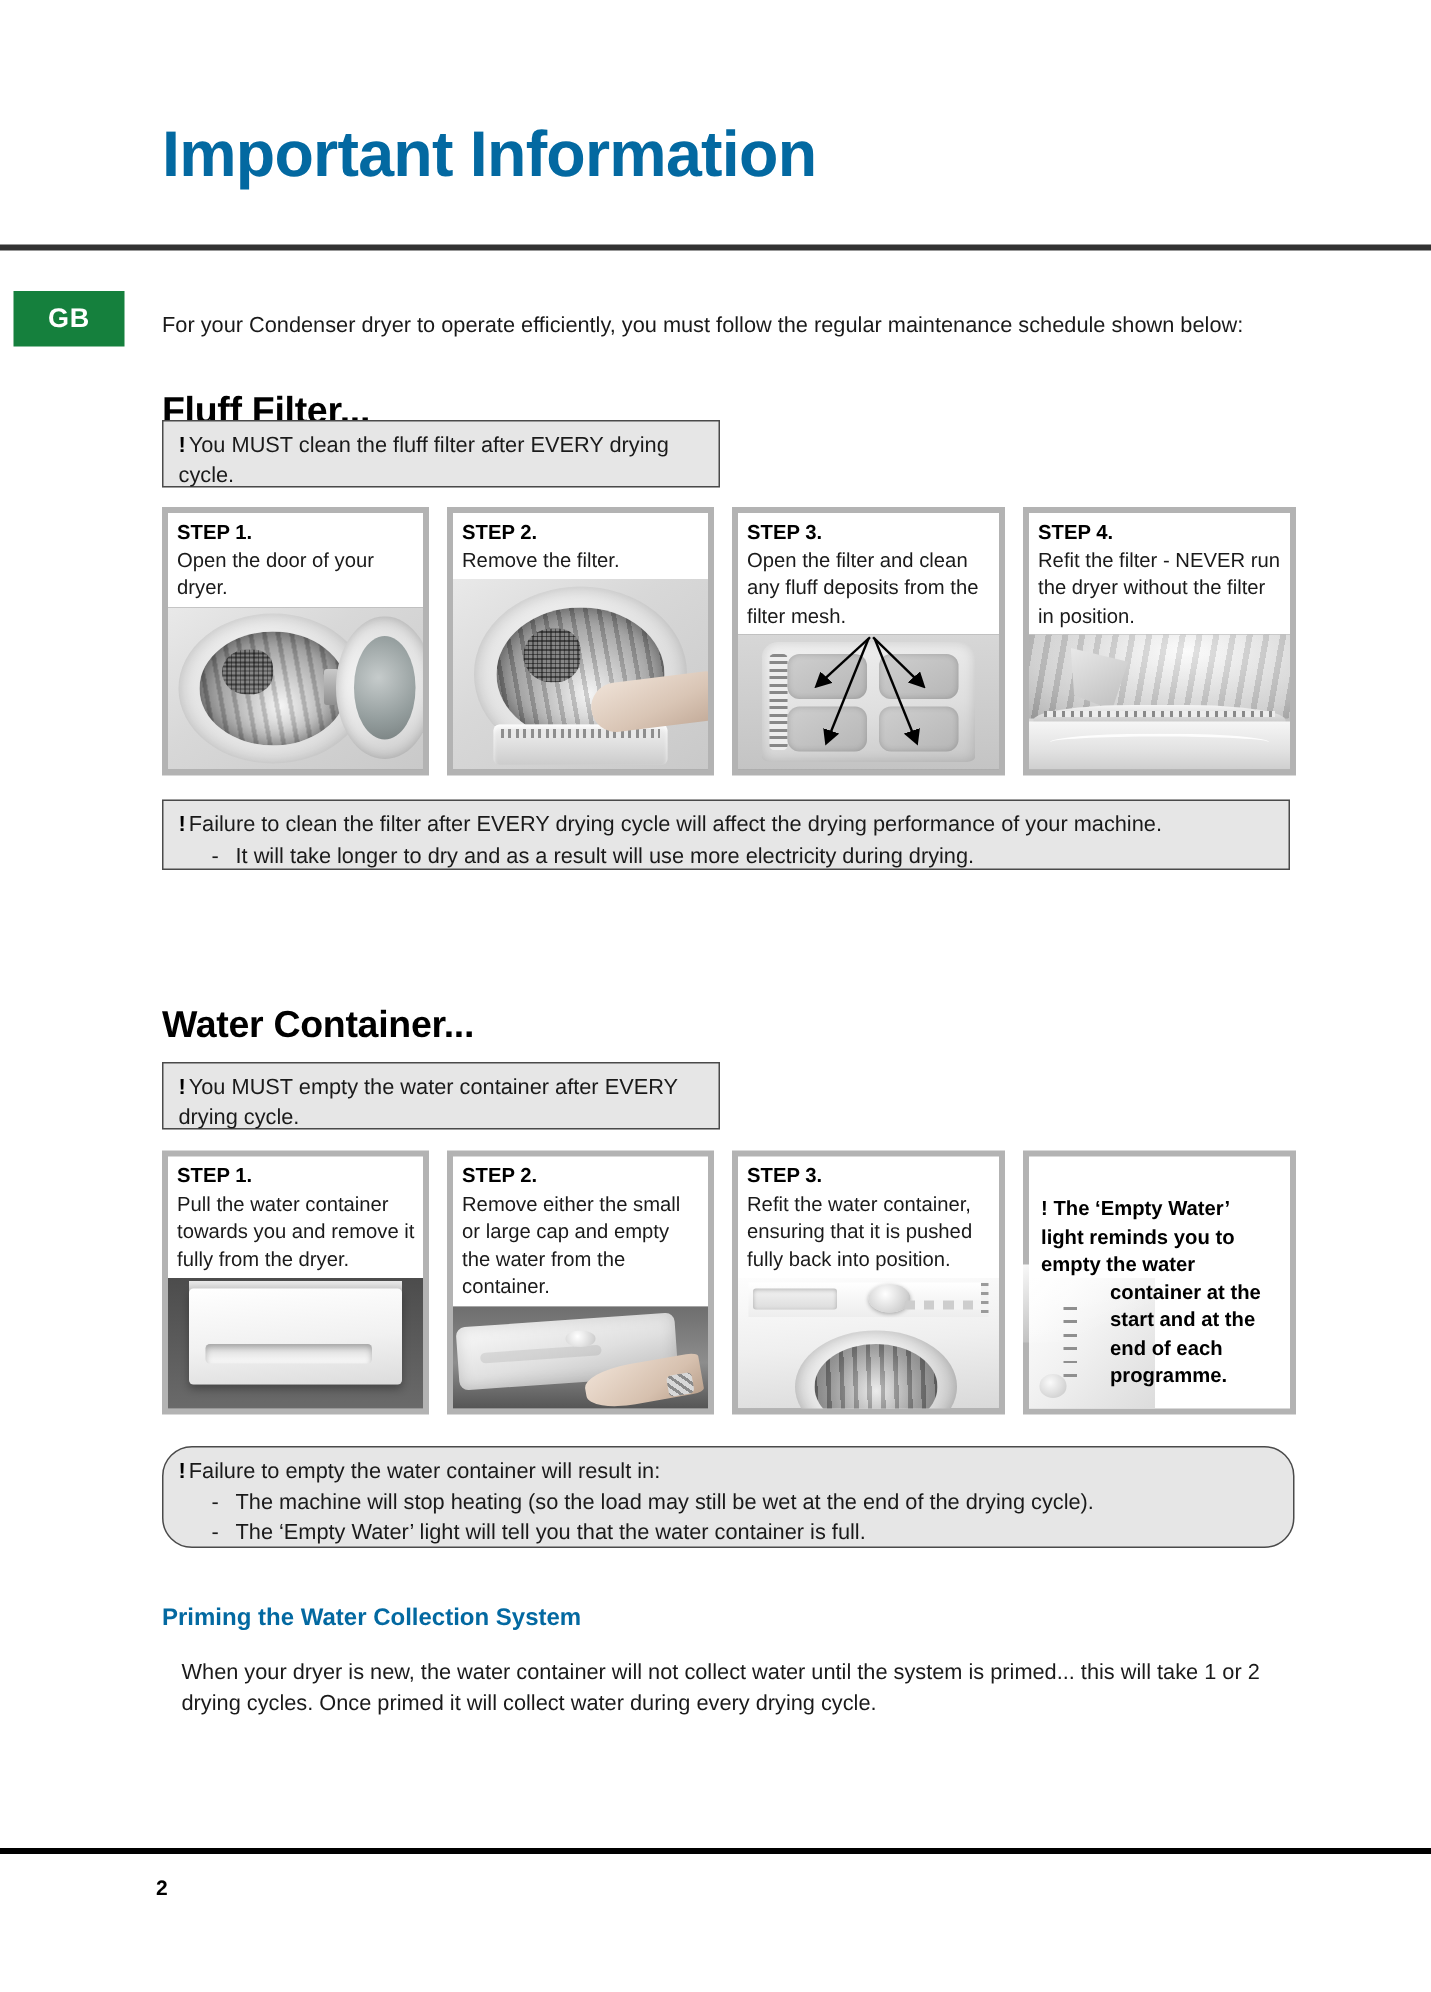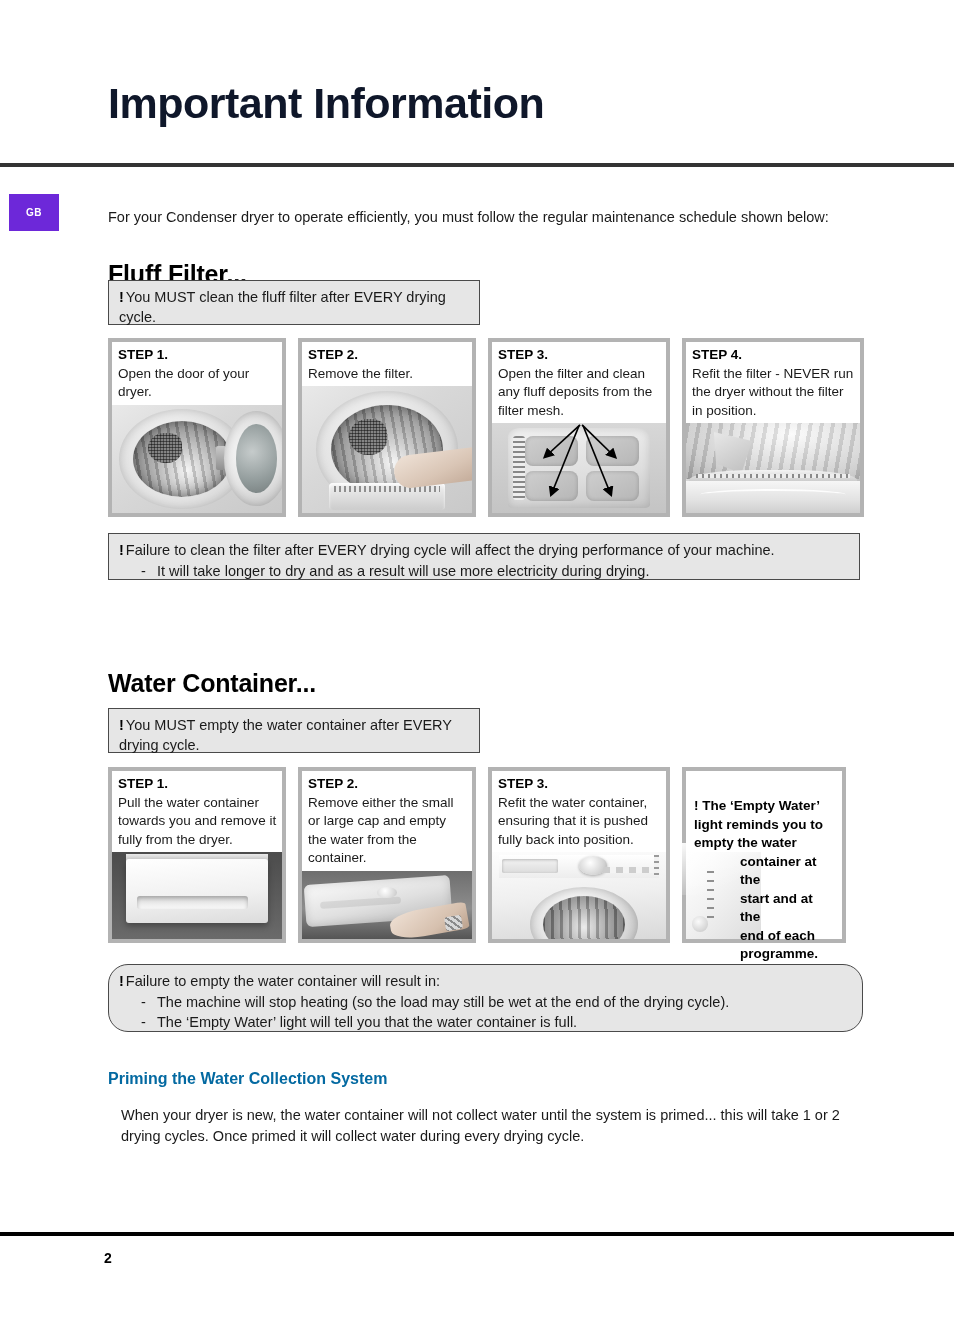--- a/index.html
+++ b/index.html
@@ -23,42 +23,42 @@
   }
 
   
   .page-title {
     position: absolute;
     left: 108px;
     top: 50px;
     font-size: 43px;
     font-weight: bold;
     letter-spacing: -0.5px;
-    color: #0f172a;
+    color: #0369a1;
     text-align: center;
   }
   .header-rule {
     position: absolute;
     left: 0;
     top: 163px;
     width: 954px;
     height: 4px;
     background: #333333;
   }
 
   
   .gb-badge {
     position: absolute;
     left: 9px;
     top: 194px;
-    width: 50px;
+    width: 74px;
     height: 37px;
-    background: #6d28d9;
+    background: #15803d;
     color: #ffffff;
-    font-size: 10px;
+    font-size: 18px;
     font-weight: bold;
     display: flex;
     align-items: center;
     justify-content: center;
     letter-spacing: 0.5px;
   }
 
   
   .intro-text {
     position: absolute;
@@ -528,21 +528,21 @@
     background:
       repeating-linear-gradient(88deg, rgba(0,0,0,0.22) 0 3px, rgba(255,255,255,0.14) 3px 9px),
       radial-gradient(circle at 50% 55%, #e9e9e9 0%, #8f8f8f 55%, #5a5a5a 100%);
   }
 
   
   .info-card {
     background: #b3b3b3;
     padding: 4px;
     box-sizing: border-box;
-    width: 164px;
+    width: 182px;
     position: relative;
   }
   .info-card-inner {
     background: #ffffff;
     width: 100%;
     height: 100%;
     position: relative;
     box-sizing: border-box;
     padding: 26px 8px 8px 8px;
   }

